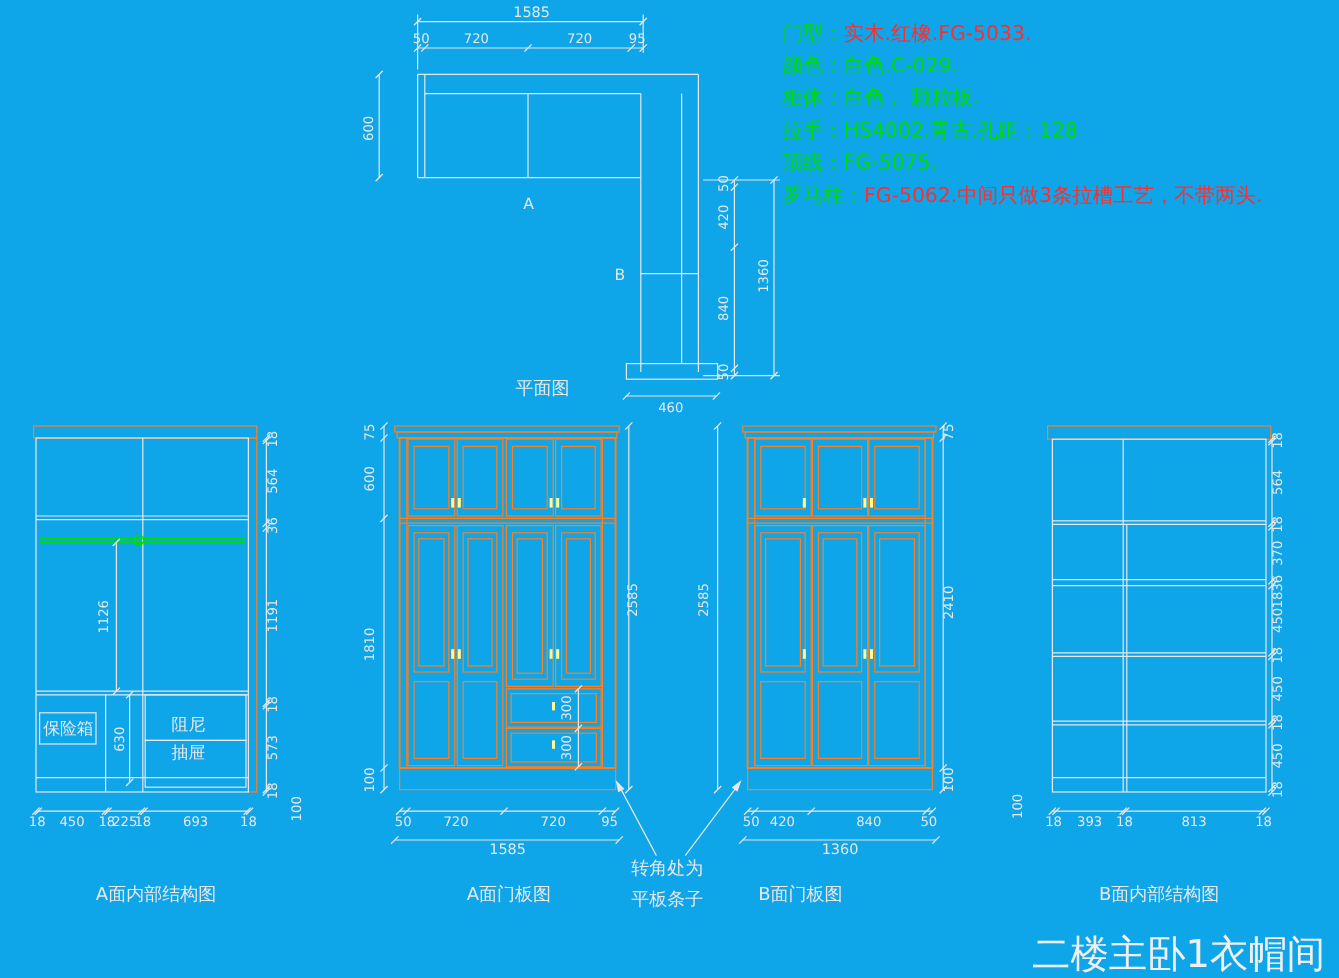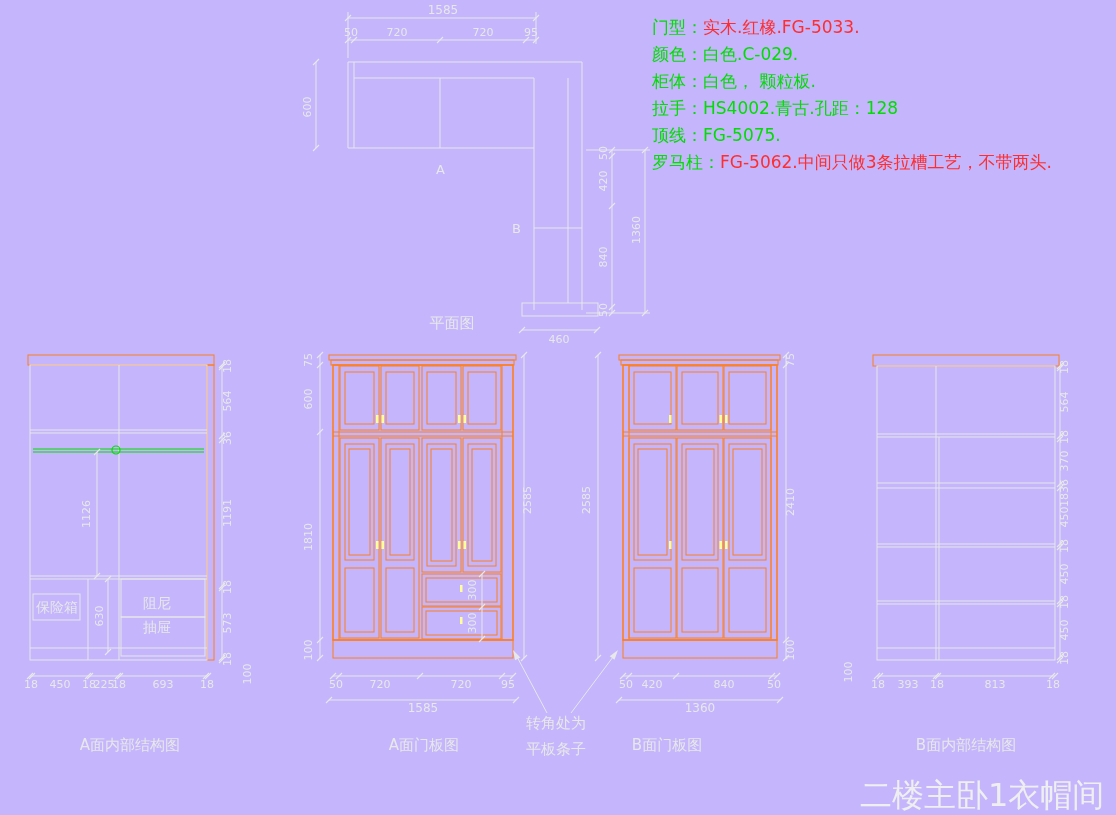--- a/index.html
+++ b/index.html
@@ -1,16 +1,16 @@
 <!DOCTYPE html>
 <html><head>
 <meta charset="utf-8">
 <style>
   html,body{margin:0;padding:0;background:#000;}
-  .stage{width:1116px;height:815px;background:#c4b5fd;position:relative;overflow:hidden;}
+  .stage{width:1116px;height:815px;background:#0ea5e9;position:relative;overflow:hidden;}
   svg{display:block;}
   svg text{font-family:"DejaVu Sans","Liberation Sans",sans-serif;}
   .w{stroke:#e8e8e8;stroke-width:1;fill:none;}
   .o{stroke:#ff7f1e;stroke-width:1;fill:none;}
   .ob{stroke:#ff7f1e;stroke-width:1.6;fill:none;}
   .gr{stroke:#00dd00;stroke-width:1.2;fill:none;}
   .tick{stroke:#e8e8e8;stroke-width:1.1;fill:none;}
   .hy{fill:#ffff99;stroke:none;}
   .dim{fill:#e8e8e8;font-size:11px;text-anchor:middle;}
   .dim12{font-size:12px;}

